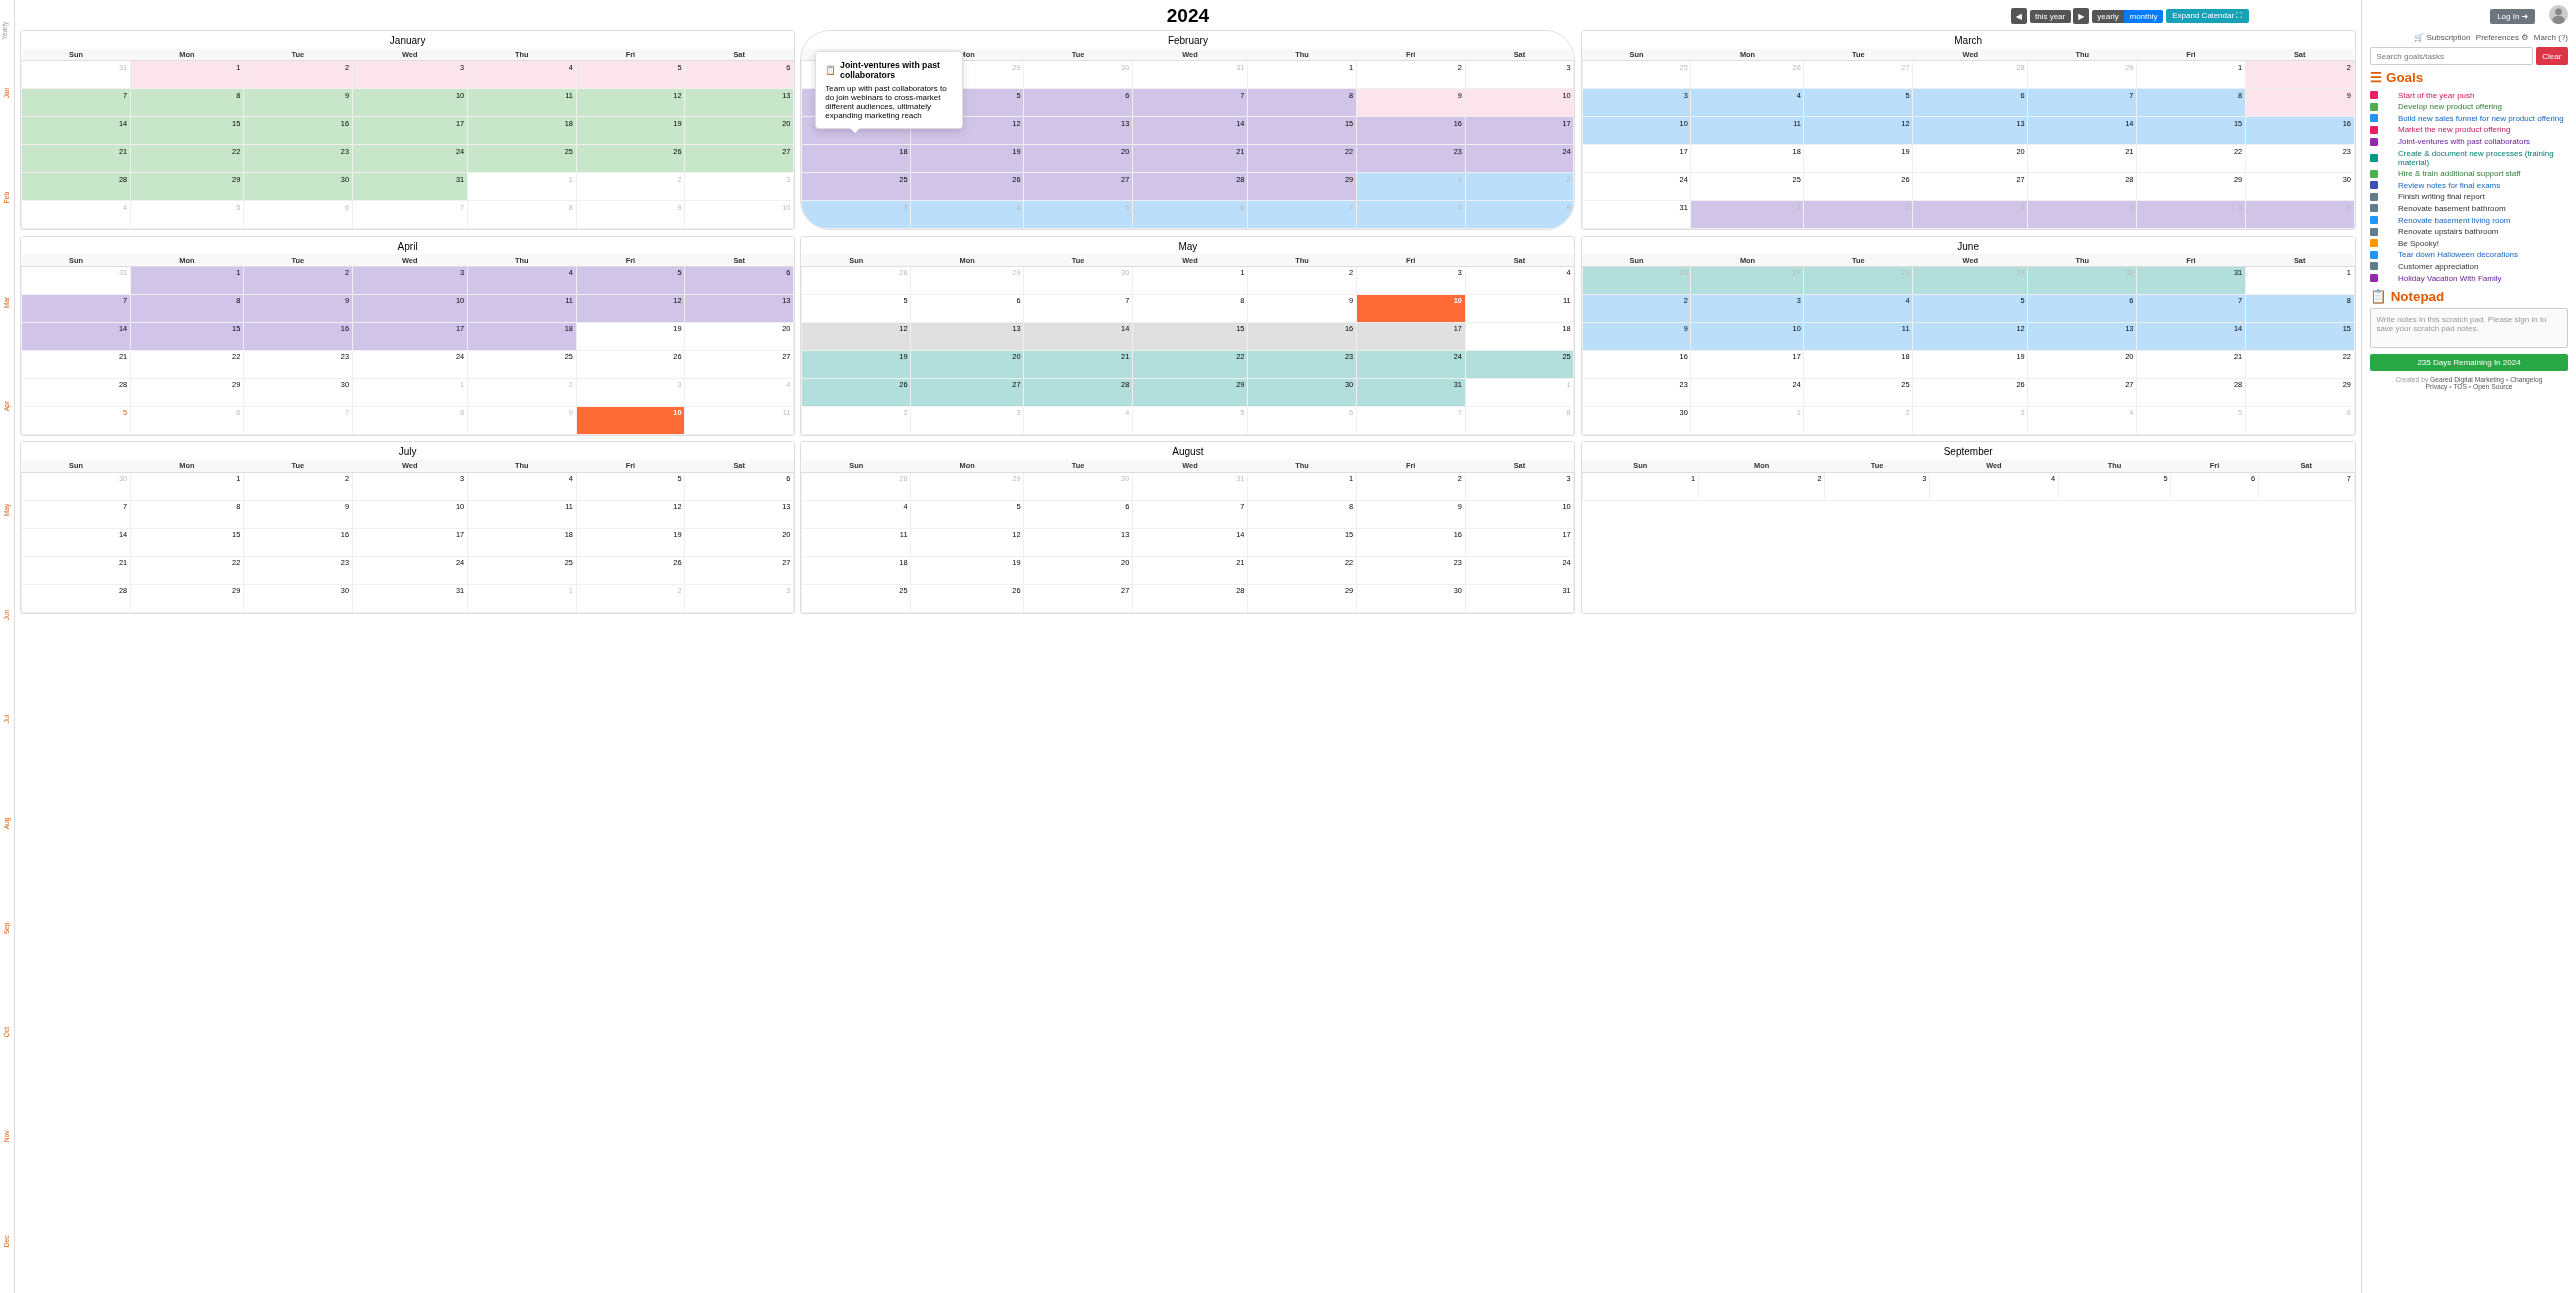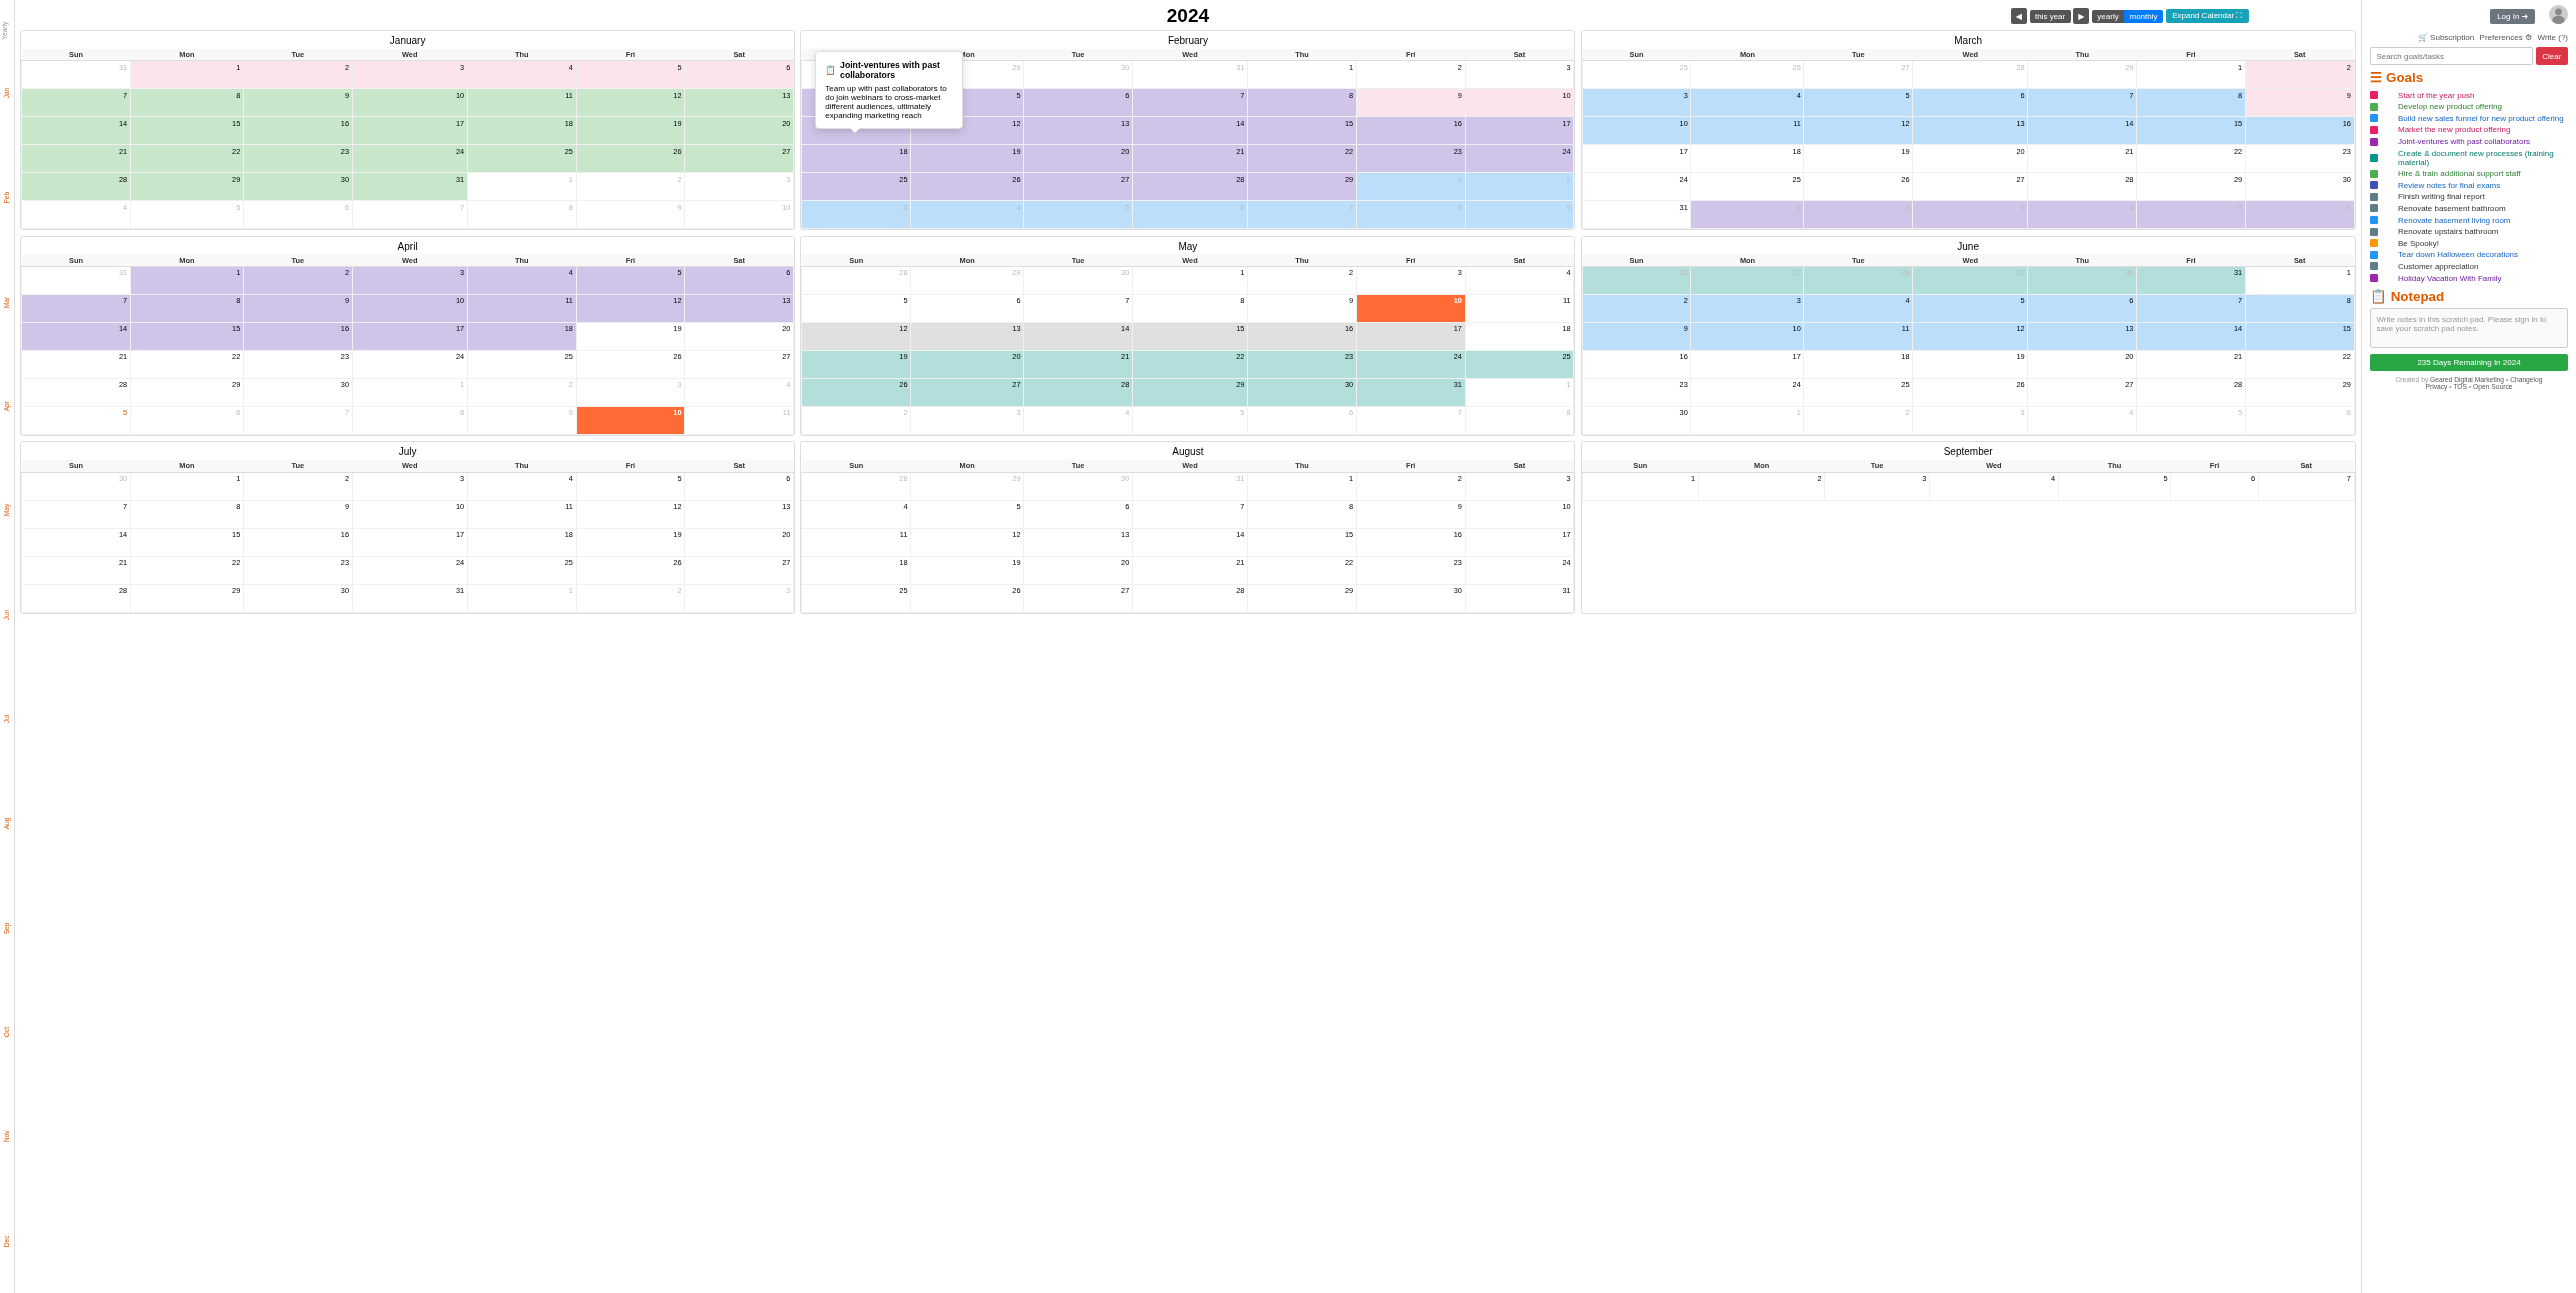--- a/index.html
+++ b/index.html
@@ -318,21 +318,21 @@
     .tooltip-title {
       font-weight: bold;
       font-size: 8.7px;
       margin-bottom: 4px;
       display: flex;
       align-items: center;
       gap: 4px;
     }
     .tooltip-title .icon { color: #6c757d; }
 
-    .cal-wrapper { position: relative; }
+    .cal-wrapper { position: relative; border-radius: 30px; }
   </style>
 </head>
 <body>
 
 <div class="month-sidebar">
   <div style="font-size:6.7px; color:#999; text-align:center; padding:1.3px; writing-mode:vertical-rl; transform:rotate(180deg);">Yearly</div>
   <div class="month-sidebar-item">Jan</div>
   <div class="month-sidebar-item">Feb</div>
   <div class="month-sidebar-item">Mar</div>
   <div class="month-sidebar-item">Apr</div>
@@ -975,21 +975,21 @@
       <svg width="19" height="19" viewBox="0 0 28 28">
         <circle cx="14" cy="14" r="14" fill="#ccc"></circle>
         <circle cx="14" cy="10" r="5" fill="#888"></circle>
         <ellipse cx="14" cy="22" rx="9" ry="6" fill="#888"></ellipse>
       </svg>
     </button>
   </div>
   <div class="sidebar-links">
     <span class="sidebar-link">🛒 Subscription</span>
     <span class="sidebar-link">Preferences ⚙</span>
-    <span class="sidebar-link">Write (?)</span>
+    <span class="sidebar-link">March (?)</span>
   </div>
   <div class="search-row">
     <input type="text" class="search-input" placeholder="Search goals/tasks" style="">
     <button class="clear-btn">Clear</button>
   </div>
   <div class="goals-section">
     <h3>
       <span style="color:#e05a00;">☰</span>
       <span>Goals</span>
     </h3>

